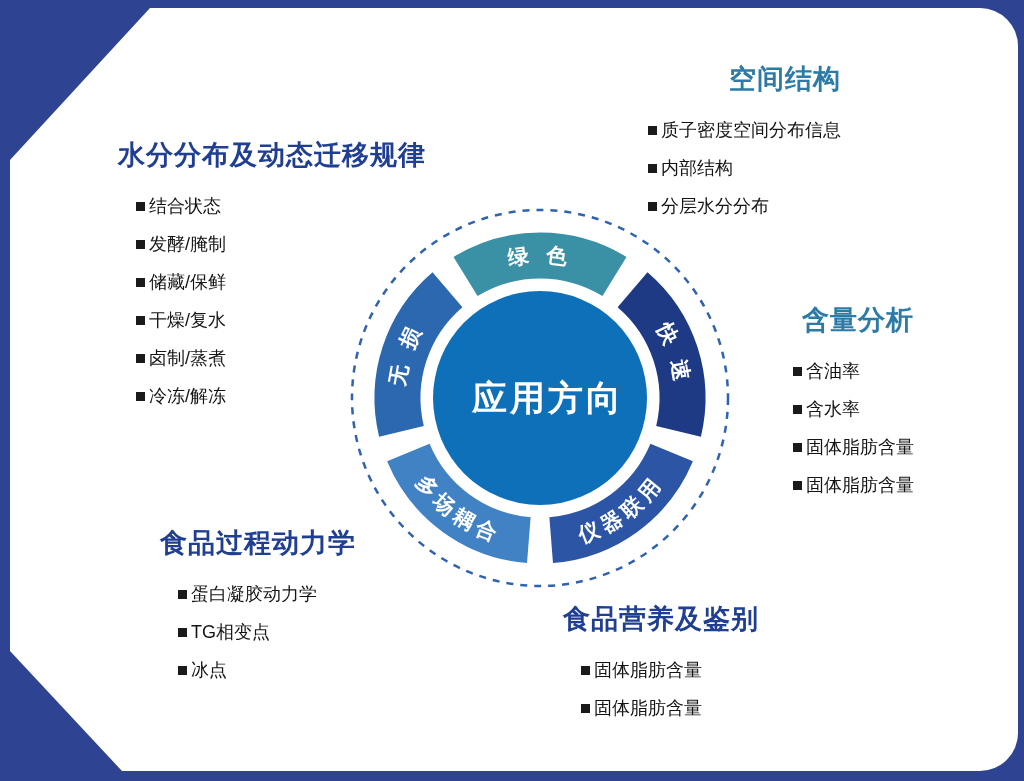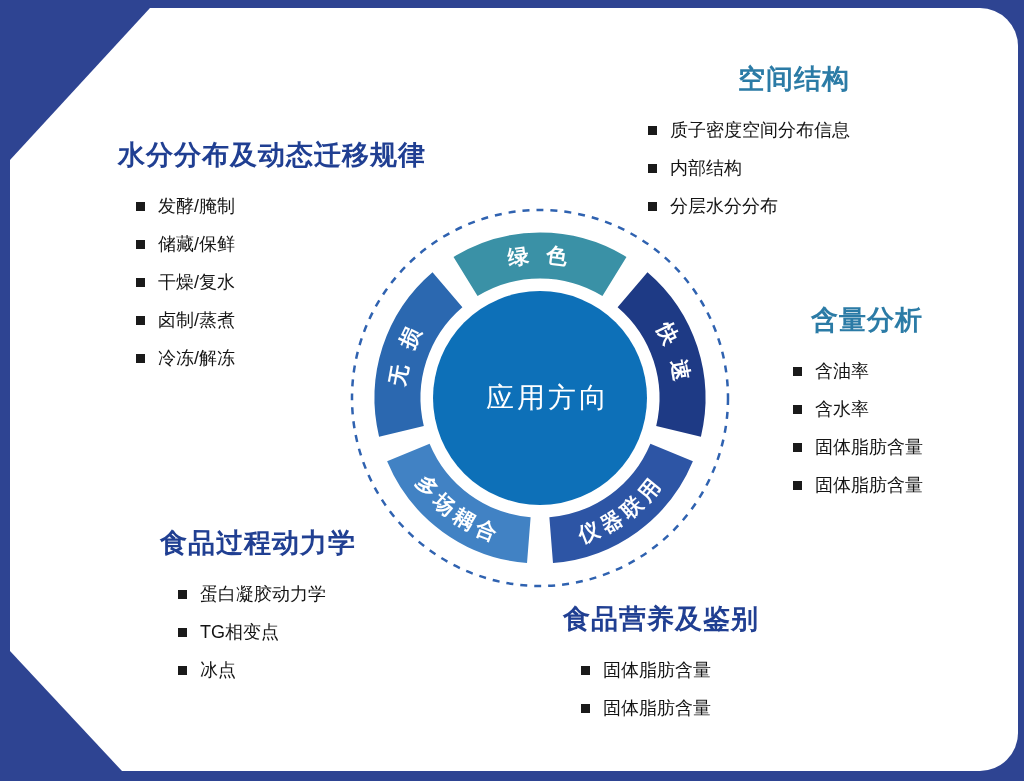--- a/index.html
+++ b/index.html
@@ -37,21 +37,21 @@
   .section.accent-navy h2 { color: #203f92; }
   .section.accent-teal h2 { color: #2b7ba6; }
   .section ul {
     list-style: none;
     margin-top: 22px;
     padding-left: 18px;
   }
   .section li {
     display: flex;
     align-items: center;
-    gap: 13px;
+    gap: 4px;
     font-size: 18px;
     line-height: 24px;
     color: #141414;
     margin-bottom: 14px;
     white-space: nowrap;
     text-align: right;
   }
   .bullet {
     display: inline-block;
     width: 9px; height: 9px;
@@ -78,22 +78,22 @@
     left: 433px; top: 291px;
     width: 214px; height: 214px;
     border-radius: 50%;
     background: #0d70b8;
     display: flex;
     align-items: center;
     justify-content: center;
   }
   .center-circle span {
     color: #ffffff;
-    font-size: 28px;
-    font-weight: 400;
+    font-size: 35px;
+    font-weight: 700;
     letter-spacing: 3px;
     white-space: nowrap;
     margin-left: 16px;
   }
 </style>
 </head>
 <body>
 
 <div class="card"></div>
 
@@ -104,20 +104,24 @@
 </div>
 <div class="corner-cut cut-bl">
   <svg width="112" height="120" viewBox="0 0 112 120">
     <polygon points="0,0 112,120 0,120" fill="#2e4492"></polygon>
   </svg>
 </div>
 
 <div class="section section-water accent-navy">
   <h2>水分分布及动态迁移规律</h2>
   <ul>
+    <li>
+        <span class="bullet"></span>
+        <span>结合状态</span>
+      </li>
     <li>
         <span class="bullet"></span>
         <span>发酵/腌制</span>
       </li>
     <li>
         <span class="bullet"></span>
         <span>储藏/保鲜</span>
       </li>
     <li>
         <span class="bullet"></span>

